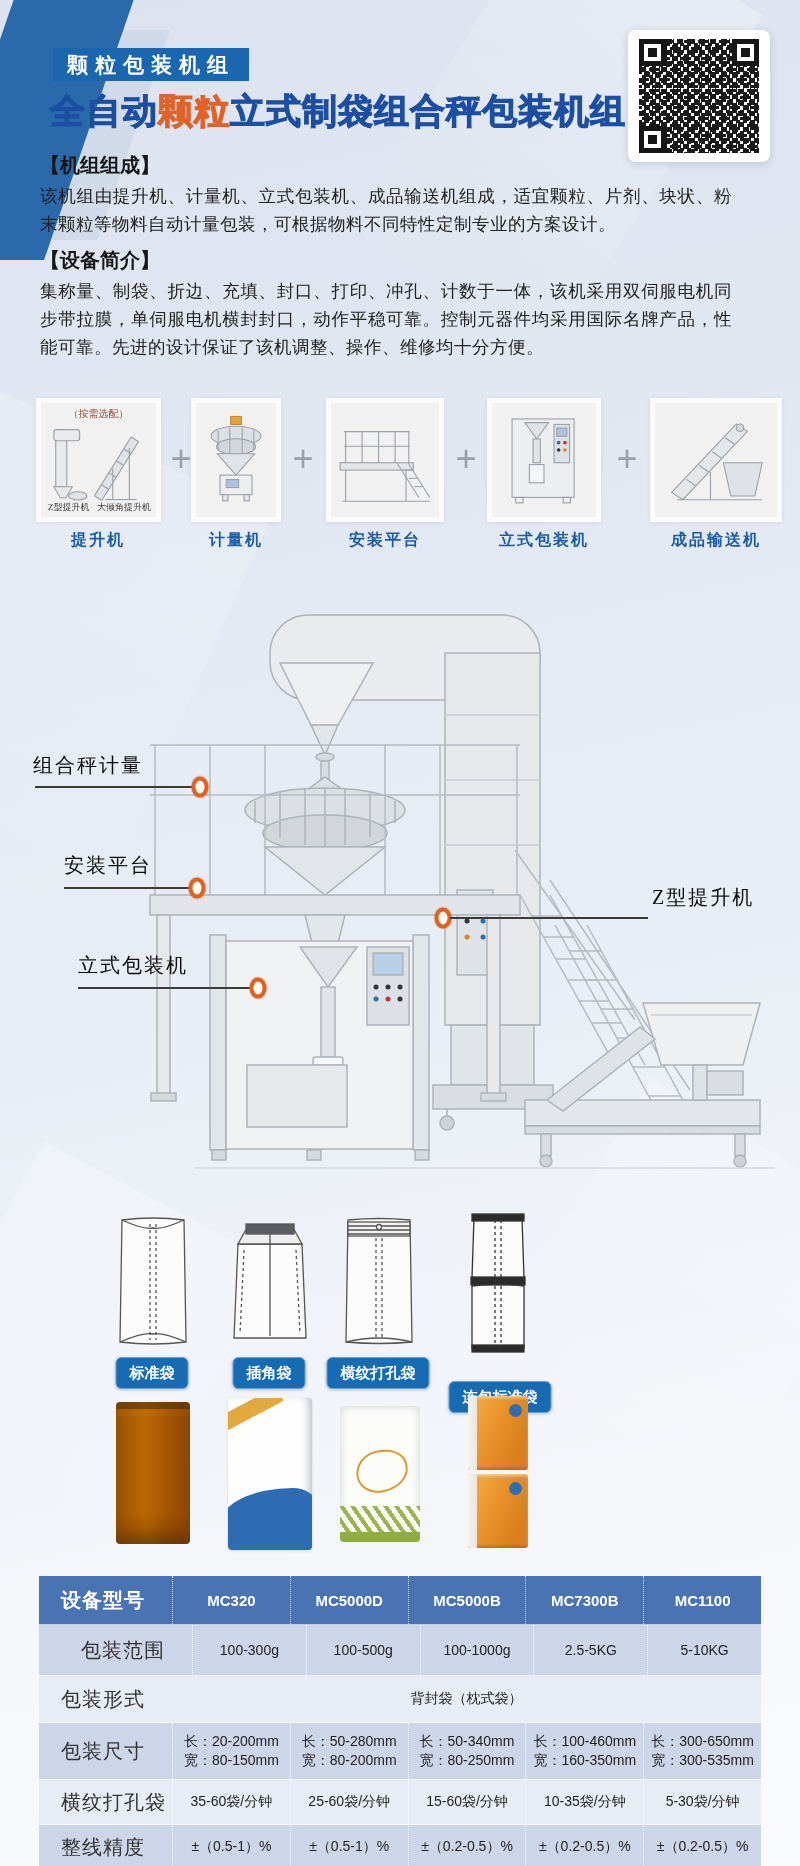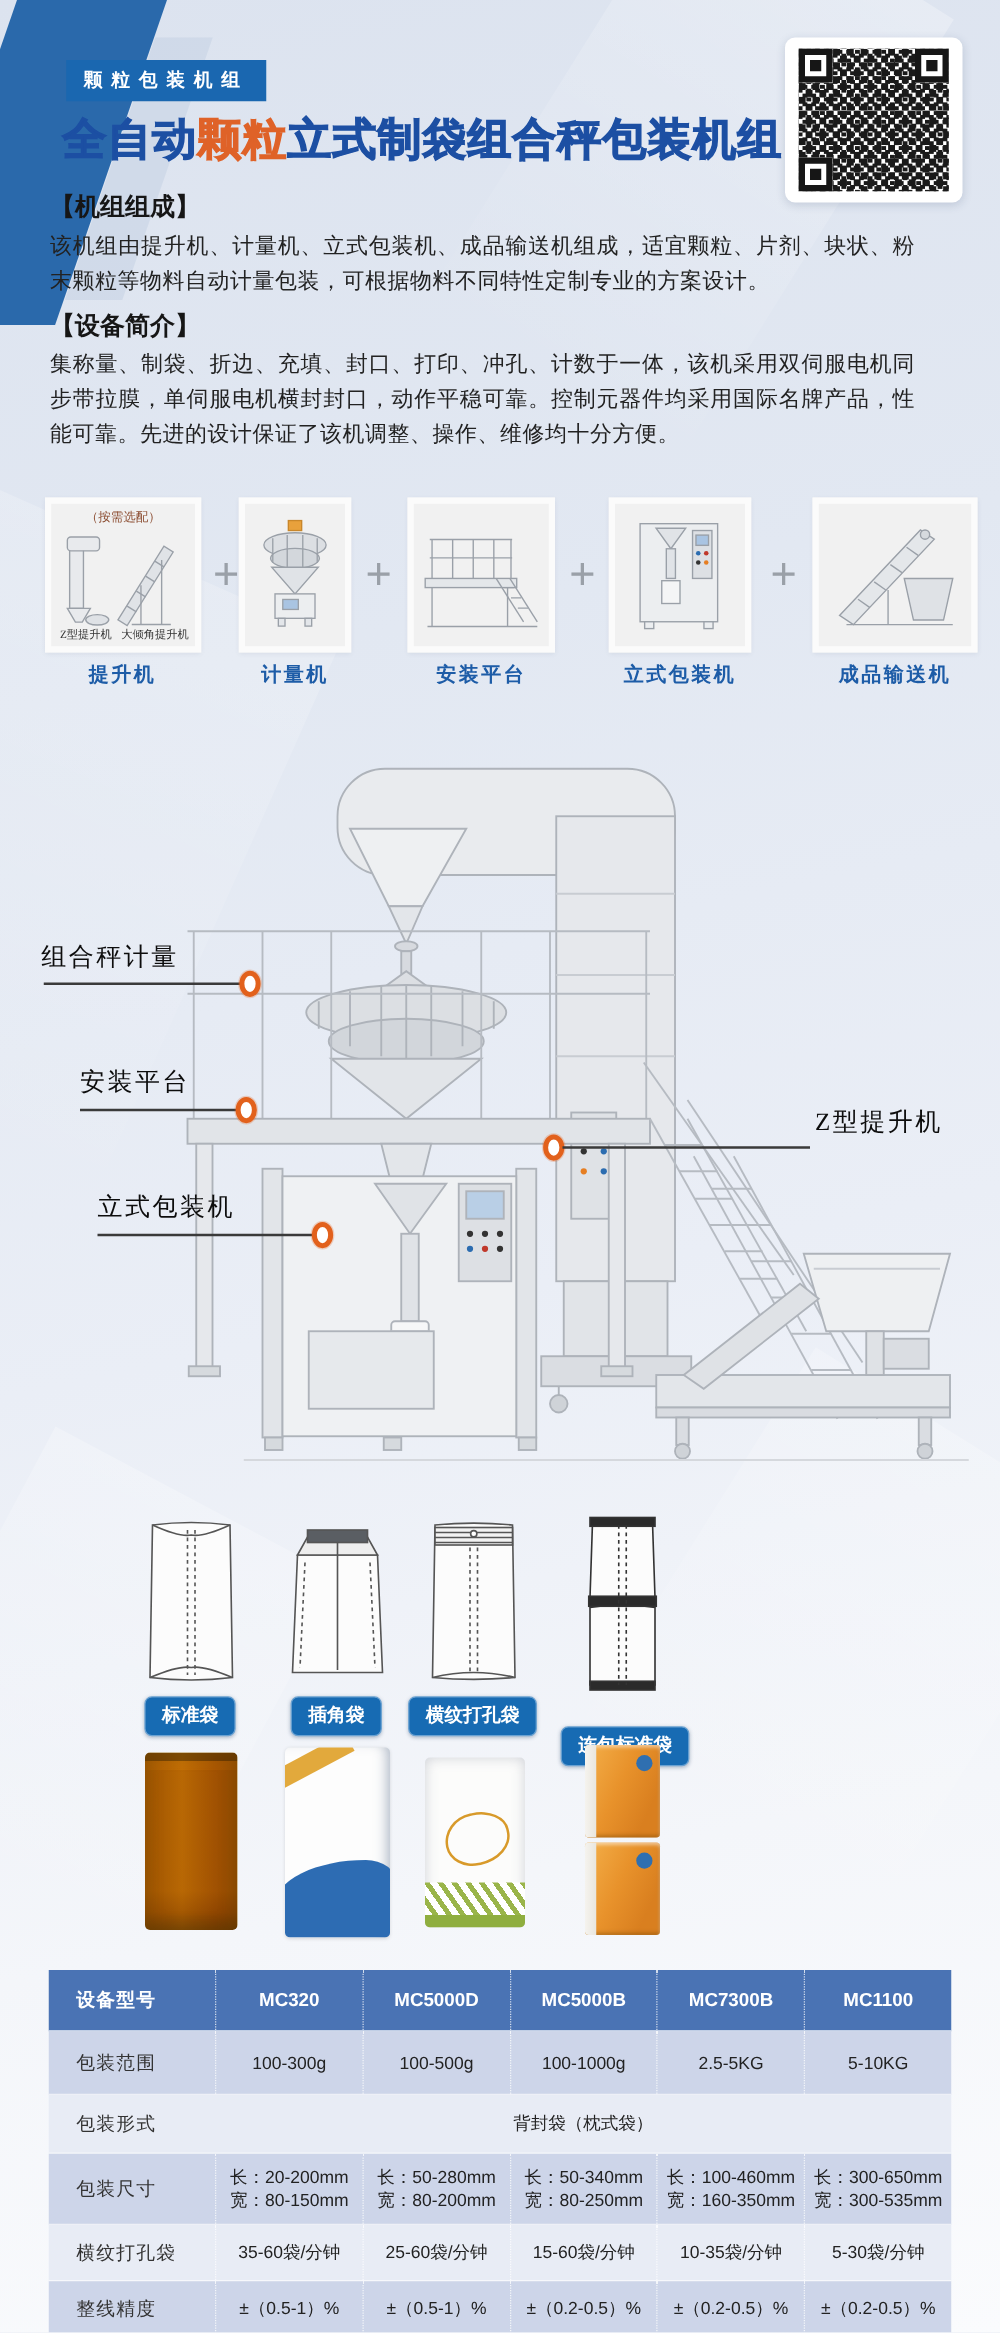--- a/index.html
+++ b/index.html
@@ -13,21 +13,21 @@
   .s1{left:430px;top:-80px;width:240px;height:420px;opacity:.5;}
   .s2{left:-120px;top:430px;width:300px;height:520px;opacity:.35;transform:rotate(24deg);}
   .s3{left:520px;top:1120px;width:280px;height:420px;opacity:.4;}
   .s4{left:-60px;top:1180px;width:260px;height:380px;opacity:.45;transform:rotate(28deg);}
   
   .corner-stripe{left:-26px;top:-30px;width:120px;height:290px;background:#2a69ab;
     transform:skewX(-19deg);}
   .corner-stripe2{left:88px;top:30px;width:46px;height:210px;background:rgba(197,210,228,.55);
     transform:skewX(-19deg);}
   .badge{left:53px;top:48px;height:33px;line-height:33px;padding:0 14px;background:#1a67b0;
-    color:#fff;font-size:15px;font-weight:bold;letter-spacing:7px;white-space:nowrap;}
+    color:#fff;font-size:21px;font-weight:bold;letter-spacing:7px;white-space:nowrap;}
   .title{left:50px;top:88px;font-size:35px;font-weight:900;letter-spacing:1px;white-space:nowrap;}
   .t-main{color:#1c4fa3;-webkit-text-stroke:1.1px #1c4fa3;}
   .t-hl{color:#df6228;-webkit-text-stroke:1.1px #df6228;}
   .qr-box{left:628px;top:30px;width:142px;height:132px;background:#fff;border-radius:8px;
     box-shadow:0 2px 8px rgba(40,60,100,.18);}
   .qr{position:absolute;left:11px;top:9px;width:120px;height:114px;
     background:
       repeating-conic-gradient(#1a1a1a 0% 25%, rgba(255,255,255,0) 0% 50%) 0px 0px/11px 11px,
       repeating-conic-gradient(#1a1a1a 0% 25%, #ffffff 0% 50%) 3px 4px/7px 7px;}
   .finder{position:absolute;width:17px;height:17px;border:5px solid #161616;background:
@@ -88,26 +88,26 @@
   .ph4 .sub:before{content:"";position:absolute;left:0;top:0;bottom:0;width:9px;
     background:linear-gradient(90deg,#f5f3ee,#e9e6de);}
   .ph4 .sub:after{content:"";position:absolute;right:6px;top:8px;width:13px;height:13px;
     border-radius:50%;background:#2f6fb0;}
   
   .spec{left:39px;top:1576px;width:722px;}
   .trow{display:grid;grid-template-columns:133px repeat(5,1fr);}
   .spec .cell{display:flex;align-items:center;justify-content:center;text-align:center;
     font-size:14px;color:#222;border-left:1px dotted rgba(255,255,255,.75);}
   .spec .cell:first-child{justify-content:flex-start;padding-left:22px;border-left:none;color:#333;
-    font-family:"Liberation Serif",serif;font-size:15px;letter-spacing:1px;}
+    font-family:"Liberation Serif",serif;font-size:20px;letter-spacing:1px;}
   .thead{height:48px;background:#4a73b4;border-bottom:2px solid #eef1f8;}
   .thead .cell{color:#fff !important;font-weight:bold;font-size:15px;}
   .thead .cell:first-child{color:#fff !important;}
   .r-a{background:#cdd5e9;} .r-b{background:#e8ecf5;}
-  .r1{height:50px;} .r2{height:46px;} .r3{height:56px;} .r4{height:44px;} .r5{height:44px;}
+  .r1{height:50px;padding-left:20px;} .r2{height:46px;} .r3{height:56px;} .r4{height:44px;} .r5{height:44px;}
   .trow{border-bottom:1px solid rgba(255,255,255,.65);}
   .span5{grid-column:2/7;}
   .dim{line-height:19px;font-size:13.5px;}
 </style>
 </head>
 <body>
 
 <div class="page">
 
   <div class="streak s1"></div>

